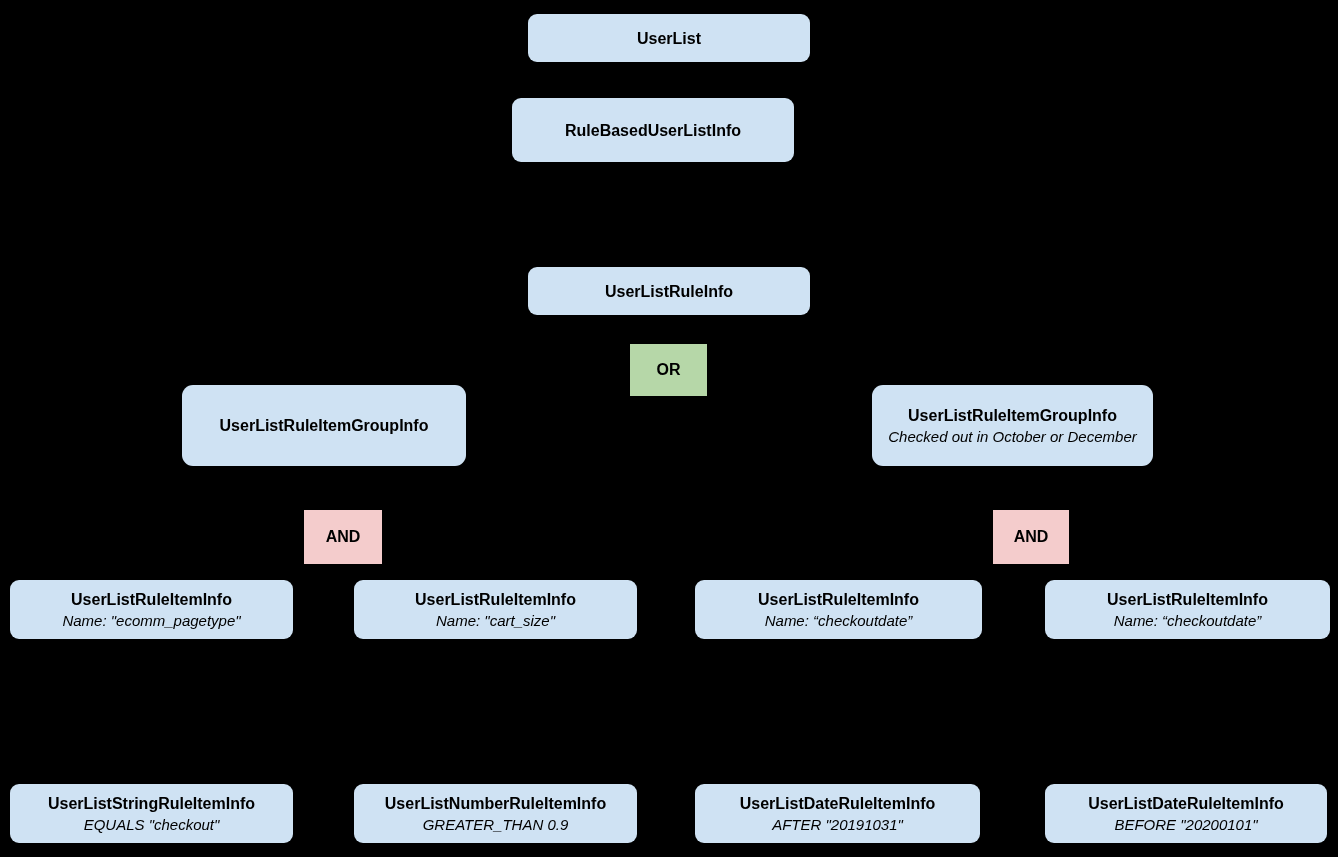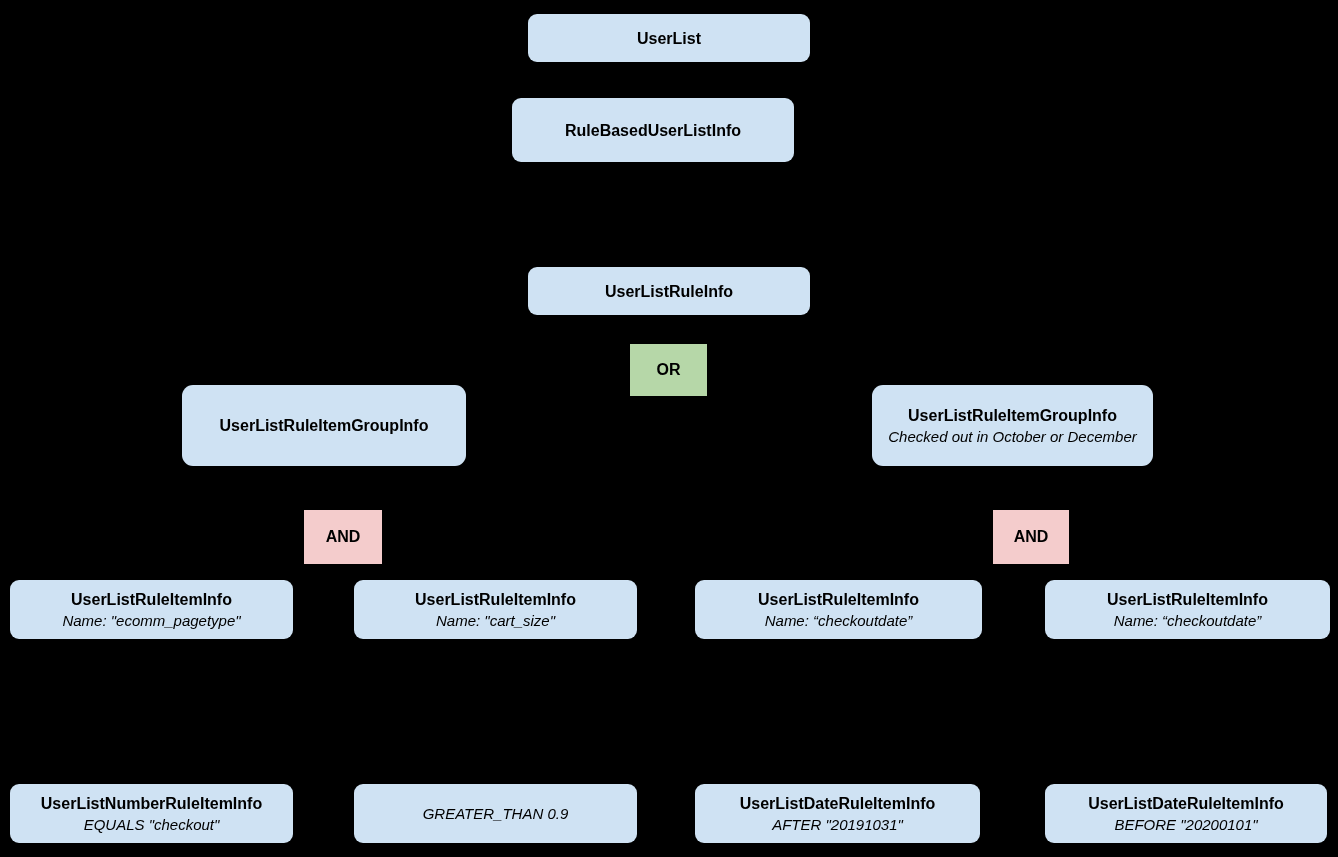--- a/index.html
+++ b/index.html
@@ -123,25 +123,26 @@
     <div class="title">UserListRuleItemInfo</div>
     <div class="subtitle">Name: “checkoutdate”</div>
   </div>
 
   <div class="node n-item-checkout-2">
     <div class="title">UserListRuleItemInfo</div>
     <div class="subtitle">Name: “checkoutdate”</div>
   </div>
 
   <div class="node n-leaf-string">
-    <div class="title">UserListNumberRuleItemInfo</div>
+    <div class="title">UserListStringRuleItemInfo</div>
     <div class="subtitle">EQUALS "checkout"</div>
   </div>
 
   <div class="node n-leaf-number">
+    <div class="title">UserListNumberRuleItemInfo</div>
     <div class="subtitle">GREATER_THAN 0.9</div>
   </div>
 
   <div class="node n-leaf-date-after">
     <div class="title">UserListDateRuleItemInfo</div>
     <div class="subtitle">AFTER "20191031"</div>
   </div>
 
   <div class="node n-leaf-date-before">
     <div class="title">UserListDateRuleItemInfo</div>

